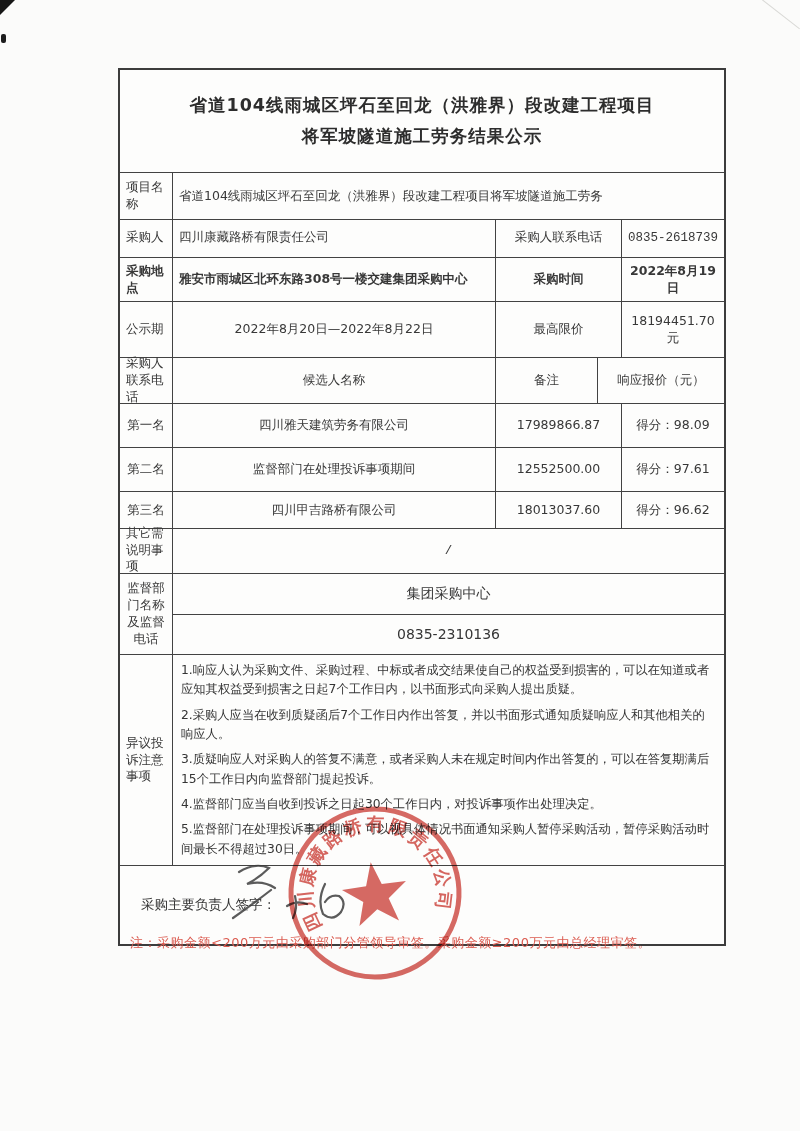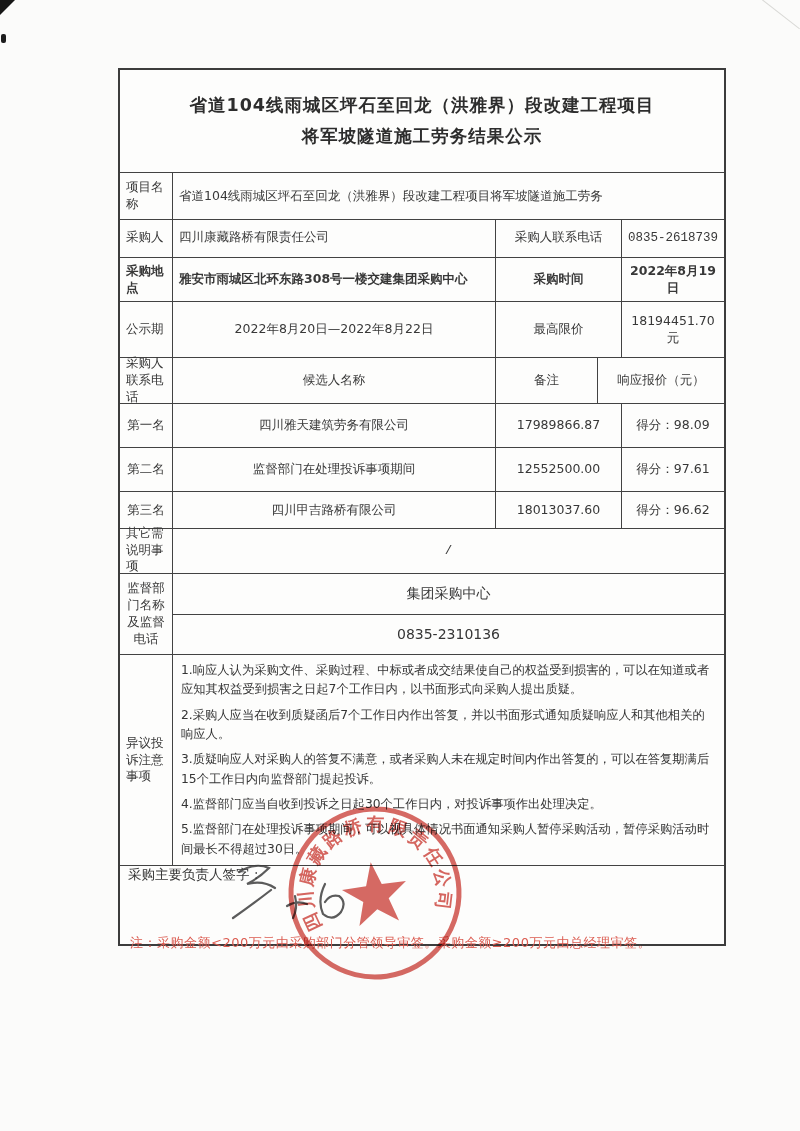--- a/index.html
+++ b/index.html
@@ -58,21 +58,21 @@
   .superv-right{flex:1;display:flex;flex-direction:column;}
   .superv-sub{flex:1;display:flex;align-items:center;justify-content:center;
     font-size:14px;}
   .superv-sub:first-child{border-bottom:1.5px solid #424242;}
 
   .objection-body{flex:1;display:flex;flex-direction:column;justify-content:space-between;
     padding:6px 8px;font-size:12.3px;line-height:1.58;text-align:left;
     border-right:none;color:#343434;}
   .objection-body p{margin:0;}
 
-  .sign-row{display:flex;padding-left:8px;font-size:13.5px;}
+  .sign-row{display:flex;align-items:center;padding-left:21px;font-size:13.5px;}
 
   .footnote{position:absolute;left:130px;top:934px;width:600px;
     font-size:13px;letter-spacing:0.5px;}
 
   .stamp{position:absolute;left:260px;top:778px;width:230px;height:230px;
     transform:rotate(-8deg);opacity:0.82;mix-blend-mode:multiply;
     pointer-events:none;}
   .signature{position:absolute;left:225px;top:856px;width:140px;height:74px;
     pointer-events:none;}
 </style>

